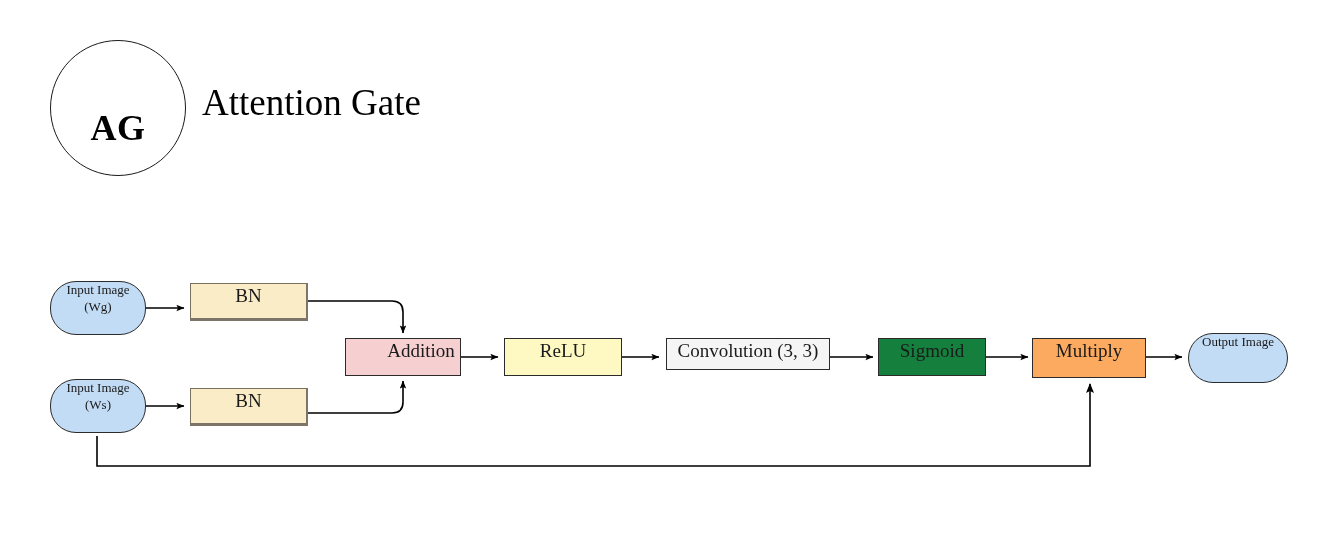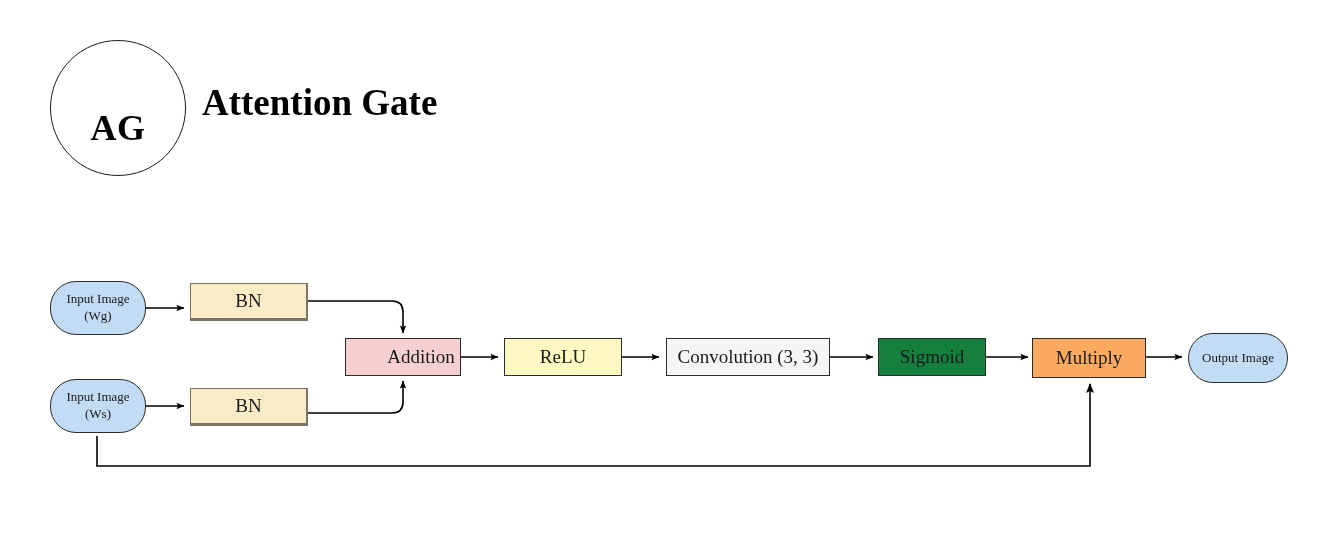--- a/index.html
+++ b/index.html
@@ -50,32 +50,31 @@
     letter-spacing: 0.5px;
     color: #000000;
     line-height: 1;
     margin-top: 40px;
   }
   #title-text {
     position: absolute;
     left: 152px;
     top: 44px;
     font-size: 37px;
-    font-weight: bold;
+    font-weight: normal;
     color: #000000;
     white-space: nowrap;
     line-height: 1;
   }
 
   
   .node {
     position: absolute;
     box-sizing: border-box;
     display: flex;
-    align-items: center;
     justify-content: center;
     text-align: center;
     color: #1a1a1a;
     z-index: 3;
     font-family: Liberation Serif, serif;
   }
   .node-label {
     font-size: 19px;
     line-height: 1.3;
     color: #1a1a1a;
@@ -184,21 +183,21 @@
   </div>
 
   <div class="node process fill-addition" style="left:345px; top:338px; width:116px; height:38px;">
     <span class="node-label">Addition</span>
   </div>
 
   <div class="node process fill-relu" style="left:504px; top:338px; width:118px; height:38px;">
     <span class="node-label">ReLU</span>
   </div>
 
-  <div class="node process fill-conv" style="left:666px; top:338px; width:164px; height:38px;">
+  <div class="node process fill-conv" style="left:666px; top:338px; width:164px; height:32px;">
     <span class="node-label">Convolution (3, 3)</span>
   </div>
 
   <div class="node process fill-sigmoid" style="left:878px; top:338px; width:108px; height:38px;">
     <span class="node-label">Sigmoid</span>
   </div>
 
   <div class="node process fill-multiply" style="left:1032px; top:338px; width:114px; height:40px;">
     <span class="node-label">Multiply</span>
   </div>

